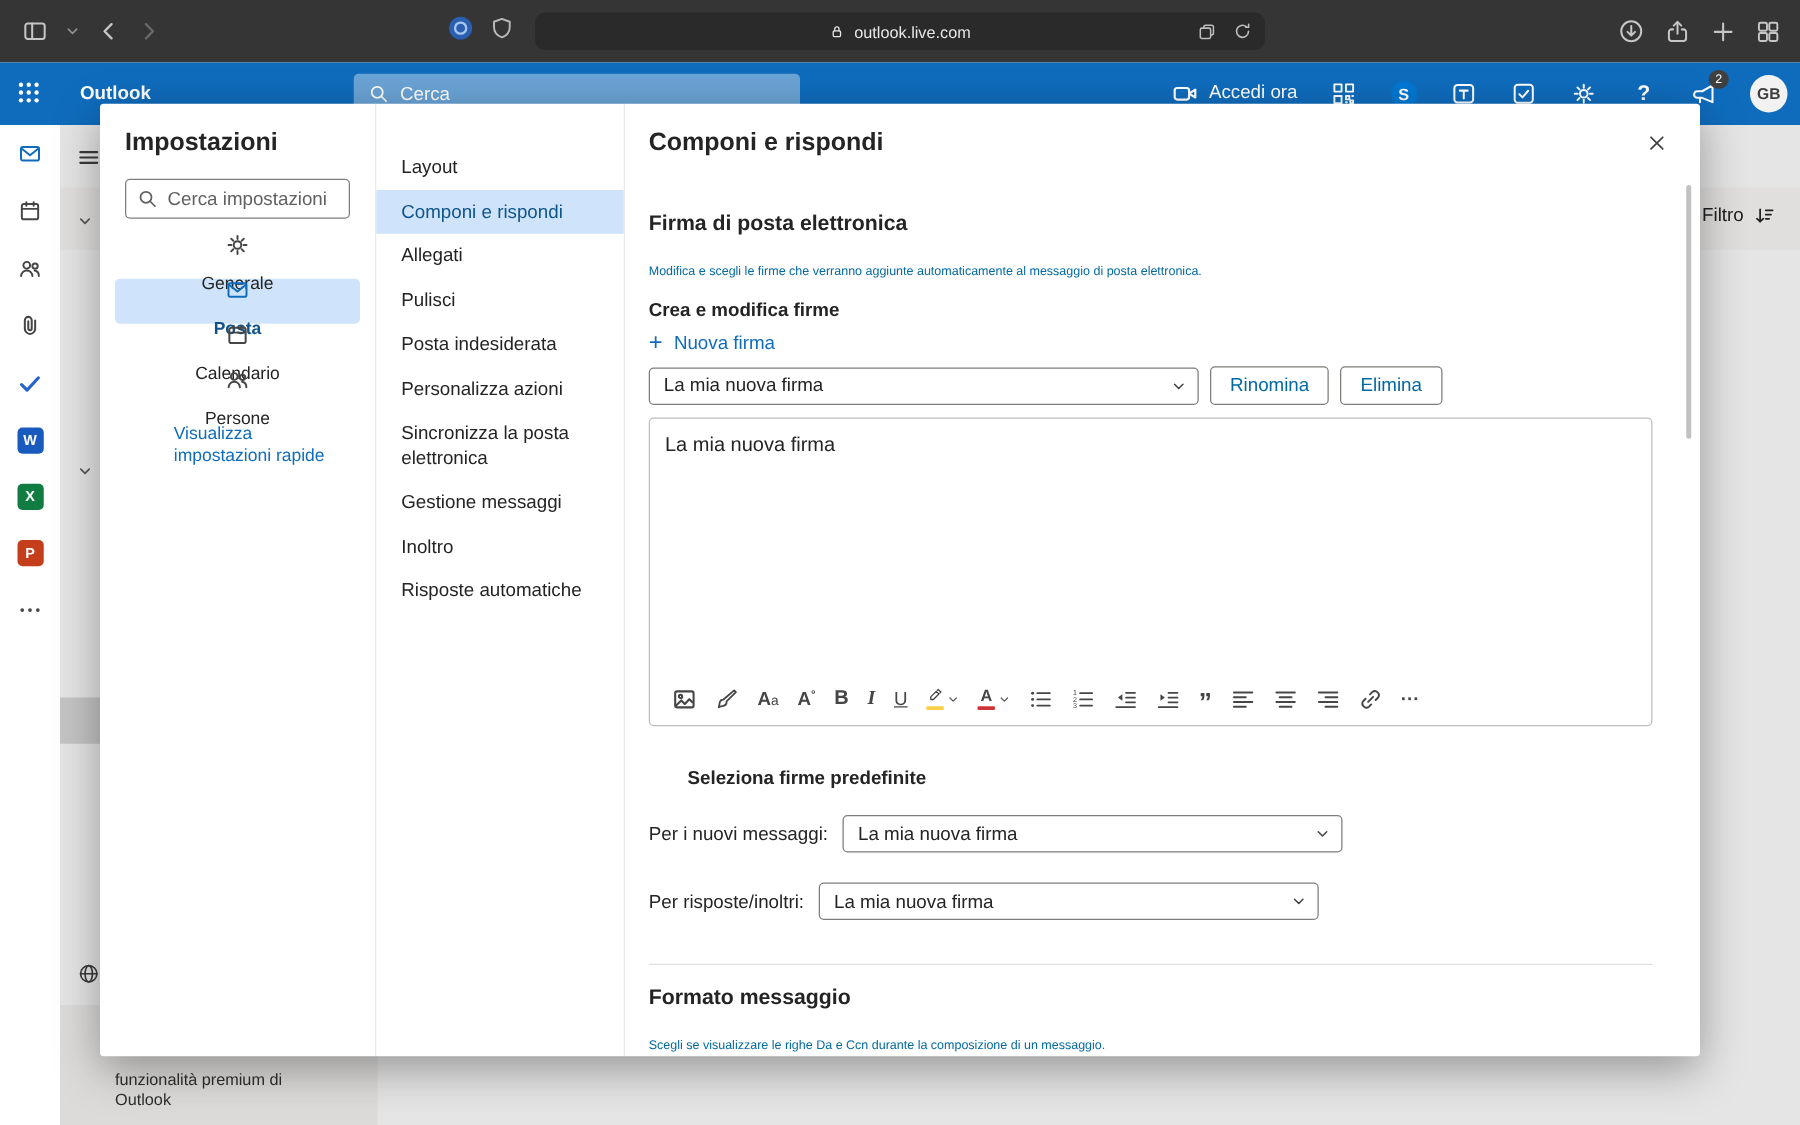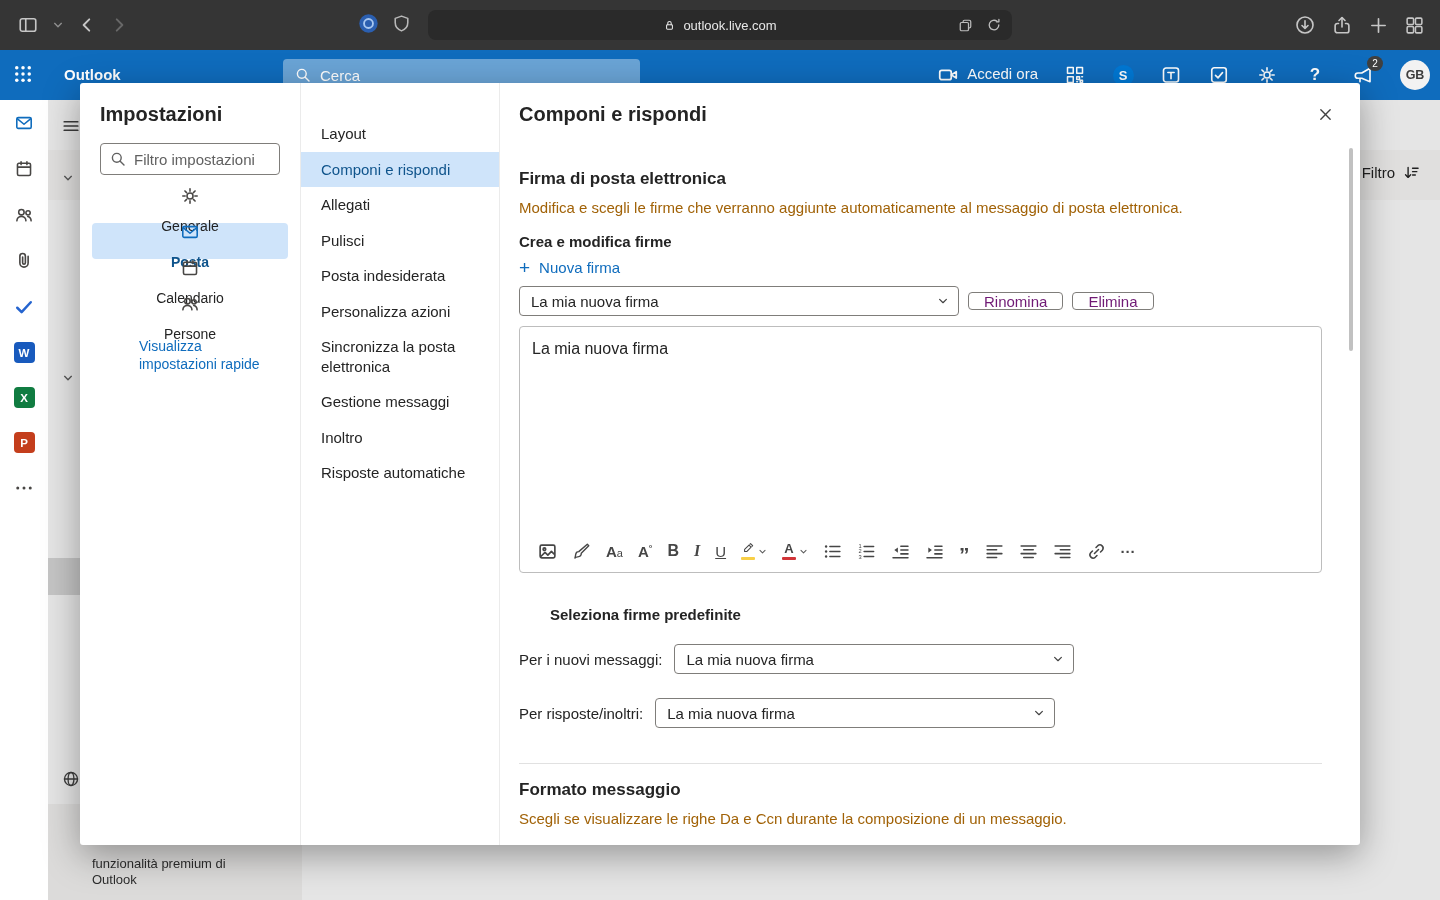--- a/index.html
+++ b/index.html
@@ -79,32 +79,32 @@
   .cat-item { padding:8px 20px; font-size:15px; color:#242424; line-height:1.3; cursor:pointer; }
   .cat-item.sel { background:var(--selection,#cfe4fa); color:#0f548c; }
 
   .dlg-main { flex:1; position:relative; }
   .dlg-mhead { height:62px; display:flex; align-items:center; justify-content:space-between; padding:0 26px 0 19px; }
   .dlg-mhead h1 { font-size:20px; font-weight:700; color:#242424; }
   .close { color:#424242; cursor:pointer; display:flex; }
   .dlg-content { position:absolute; top:62px; left:0; right:0; bottom:0; padding:20px 38px 0 19px; overflow:hidden; }
   h2.sec { font-size:17px; font-weight:700; color:#242424; margin-top:4px; }
   h2.sec.mt16 { margin-top:16px; }
-  .desc { font-size:15px; color:#a16207; margin-top:10px; }
+  .desc { font-size:10px; color:#0369a1; margin-top:23px; }
   h3.sub { font-size:15px; font-weight:700; color:#242424; margin-top:17px; }
   h3.sub.mt33 { margin-top:33px;margin-left:31px; }
   .newfirm { margin-top:8px; display:flex; align-items:center; gap:9px; color:var(--accent,#0f6cbd); font-size:15px; cursor:pointer; }
   .plus-ic { font-size:19px; line-height:1; font-weight:400; }
   .sigrow { margin-top:9px; display:flex; gap:9px; align-items:center; }
   .select { height:30px; border:1px solid #7f7d7a; border-radius:4px; background:#fff; display:flex; align-items:center;
             justify-content:space-between; padding:0 9px 0 11px; font-size:15px; color:#242424; cursor:pointer; }
   .select .chev { color:#424242; display:flex; }
   .w440 { width:440px; } .w400 { width:400px; }
-  .btn { height:18px; padding:0 15px; border:1px solid #7f7d7a; border-radius:4px; background:#fff; font-size:15px;
-         color:#701a75; font-family:inherit; cursor:pointer; }
+  .btn { height:31px; padding:0 15px; border:1px solid #7f7d7a; border-radius:4px; background:#fff; font-size:15px;
+         color:#0369a1; font-family:inherit; cursor:pointer; }
   .editor { margin-top:10px; height:247px; border:1px solid #bdbdbd; border-radius:4px; position:relative; padding:13px 12px; }
   .editor-text { font-size:16px; color:#242424; }
   .editor-toolbar { position:absolute; left:18px; right:18px; bottom:9px; display:flex; align-items:center; gap:15px; color:#464646; }
   .tb { display:inline-flex; align-items:center; gap:2px; cursor:pointer; height:24px; }
   .tbtxt { font-size:15px; font-weight:700; color:#464646; line-height:1; }
   .tbsm { font-size:11px; font-weight:400; }
   .tbsup { font-size:9px; vertical-align:super; }
   .tbb { font-size:16px; font-weight:700; }
   .tbi { font-style:italic; font-family:"Liberation Serif","DejaVu Serif",serif; font-size:16px; }
   .tbu { text-decoration:underline; font-weight:400; font-size:15px; }
@@ -369,21 +369,21 @@
 
     <div class="dlg-left">
       <div class="dlg-title">Impostazioni</div>
       <div class="dlg-search">
         <span style="display:flex">
             <svg width="16" height="16" viewBox="0 0 16 16" fill="none" stroke="currentColor" stroke-width="1.4" stroke-linecap="round" stroke-linejoin="round">
               <circle cx="6.8" cy="6.8" r="4.4"></circle>
               <path d="M10.2 10.2L14 14"></path>
             </svg>
           </span>
-        <span>Filtro impostazioni</span>
+        <span>Cerca impostazioni</span>
       </div>
       <div class="nav-wrap" id="settings-nav">
           <div class="nav-item">
             <span class="nicon">
               <svg width="18" height="18" viewBox="0 0 16 16" fill="none" stroke="currentColor" stroke-width="1.4" stroke-linecap="round" stroke-linejoin="round">
                 <circle cx="8" cy="8" r="2.7"></circle>
                 <path d="M8 1.6v2.1M8 12.3v2.1M1.6 8h2.1M12.3 8h2.1M3.5 3.5l1.5 1.5M11 11l1.5 1.5M12.5 3.5L11 5M5 11l-1.5 1.5"></path>
               </svg>
             </span>
             <span>Generale</span>

